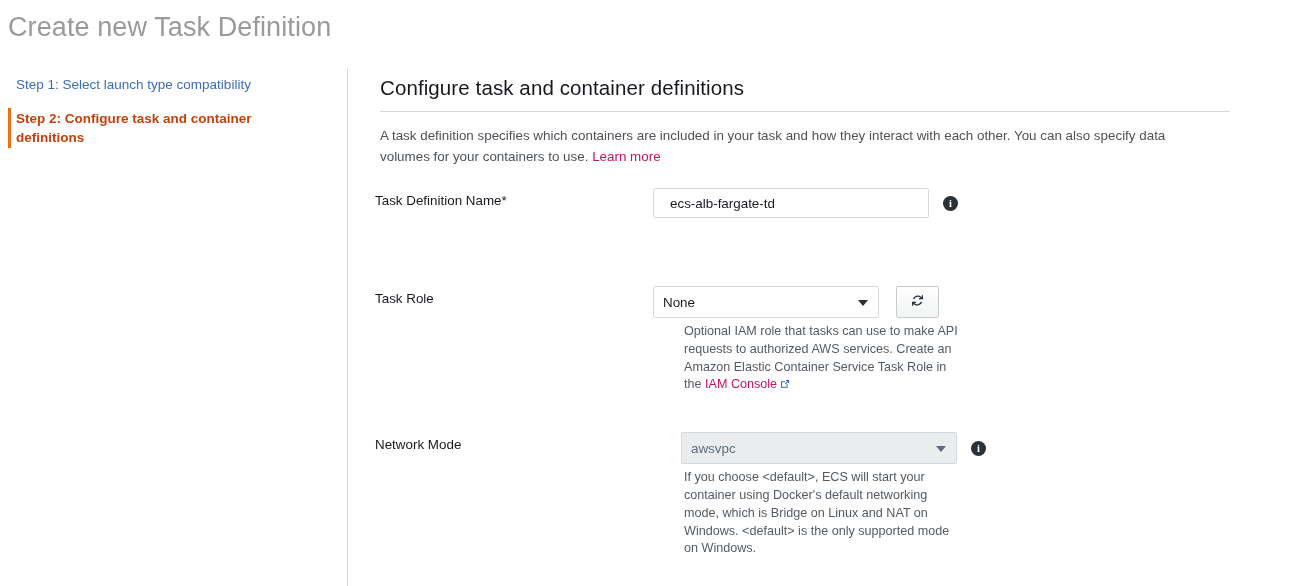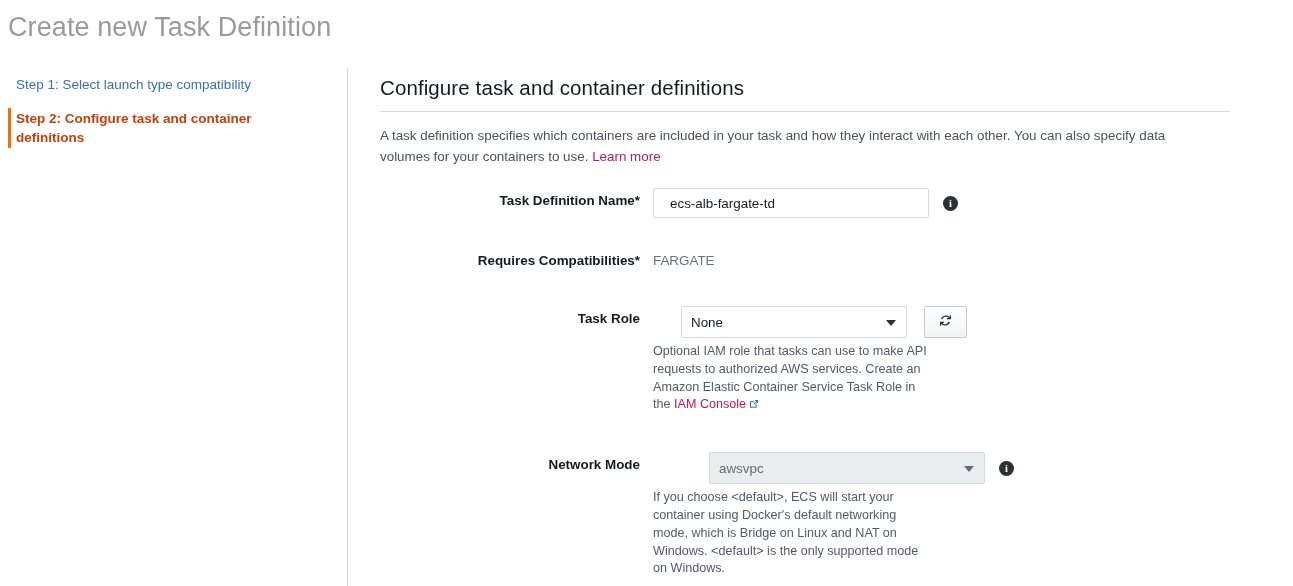--- a/index.html
+++ b/index.html
@@ -116,25 +116,24 @@
     top: 188px;
     width: 900px;
   }
   .form-row {
     position: relative;
     display: flex;
     align-items: flex-start;
   }
   .form-label {
     width: 278px;
-    text-align: right;
     padding-right: 13px;
     box-sizing: border-box;
     font-size: 13.4px;
-    font-weight: bold;
+    font-weight: normal;
     color: #16191f;
     padding-top: 5px;
     flex: none;
   }
   .form-field {
     flex: none;
   }
 
   
   .text-input {
@@ -159,21 +158,20 @@
     border: 1px solid #d5dbdb;
     border-radius: 2px;
     background: #ffffff;
     font-size: 13.4px;
     color: #16191f;
     padding: 0 30px 0 9px;
     display: flex;
     align-items: center;
     cursor: pointer;
     user-select: none;
-    margin-left: 28px;
   }
   .select-box.w-role { width: 226px; height: 32px; }
   .select-box.w-net  { width: 276px; height: 32px; }
   .select-box.disabled {
     background: #eaeded;
     color: #5f6b7a;
     cursor: default;
   }
   .caret {
     position: absolute;
@@ -231,20 +229,21 @@
   }
   .info-icon.net { margin-top: 9px; }
 
   
   .helper {
     font-size: 12.6px;
     line-height: 17.8px;
     color: #545b64;
     width: 278px;
     margin-top: 5px;
+    margin-left: 31px;
   }
   .ext-icon {
     display: inline-block;
     width: 10px;
     height: 10px;
     position: relative;
     margin-left: 3px;
     vertical-align: -1px;
   }
   .ext-icon svg { display: block; }
@@ -278,26 +277,20 @@
     <div class="form-row">
       <div class="form-label">Task Definition Name*</div>
       <div class="form-field field-inline">
         <input class="text-input" type="text" value="ecs-alb-fargate-td" style="">
         <span class="info-icon">i</span>
       </div>
     </div>
 
     <div class="row-gap-a"></div>
 
-    <div class="form-row">
-      <div class="form-label">Requires Compatibilities*</div>
-      <div class="form-field">
-        <div class="readonly-value">FARGATE</div>
-      </div>
-    </div>
 
     <div class="row-gap-b"></div>
 
     <div class="form-row">
       <div class="form-label">Task Role</div>
       <div class="form-field">
         <div style="display:flex; align-items:flex-start;">
           <div class="select-wrap">
             <div class="select-box w-role">None</div>
             <span class="caret"></span>

